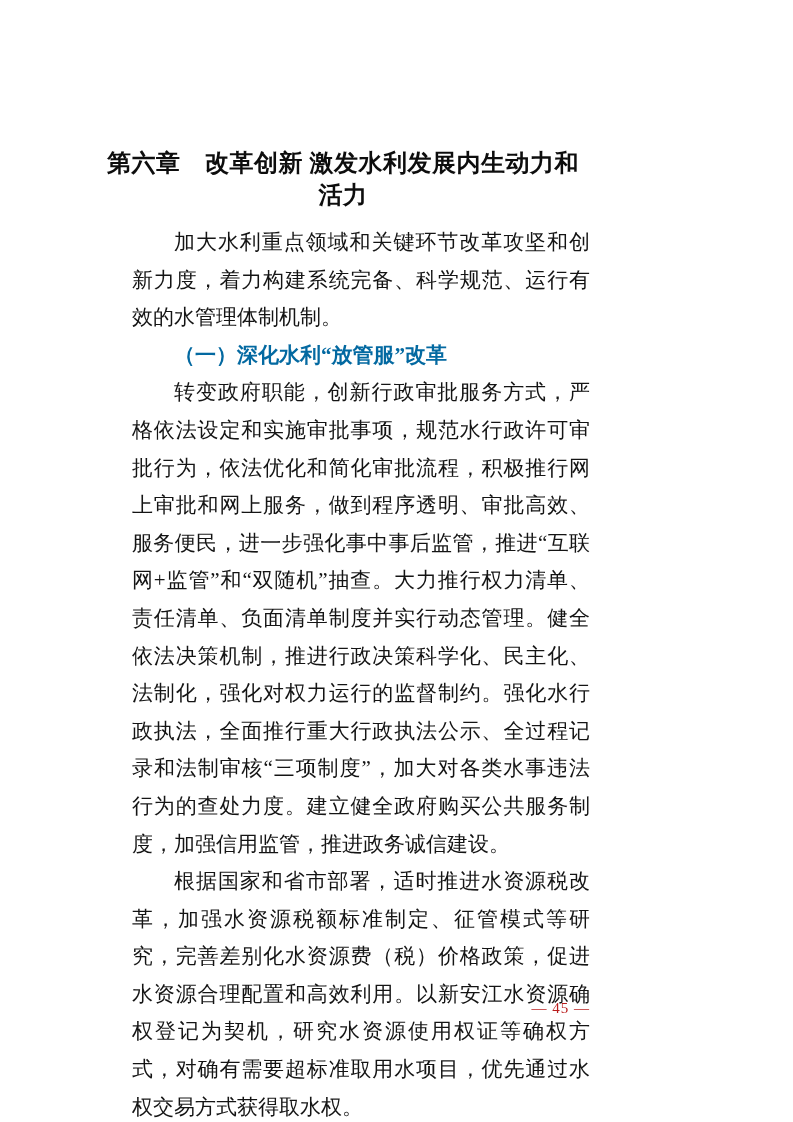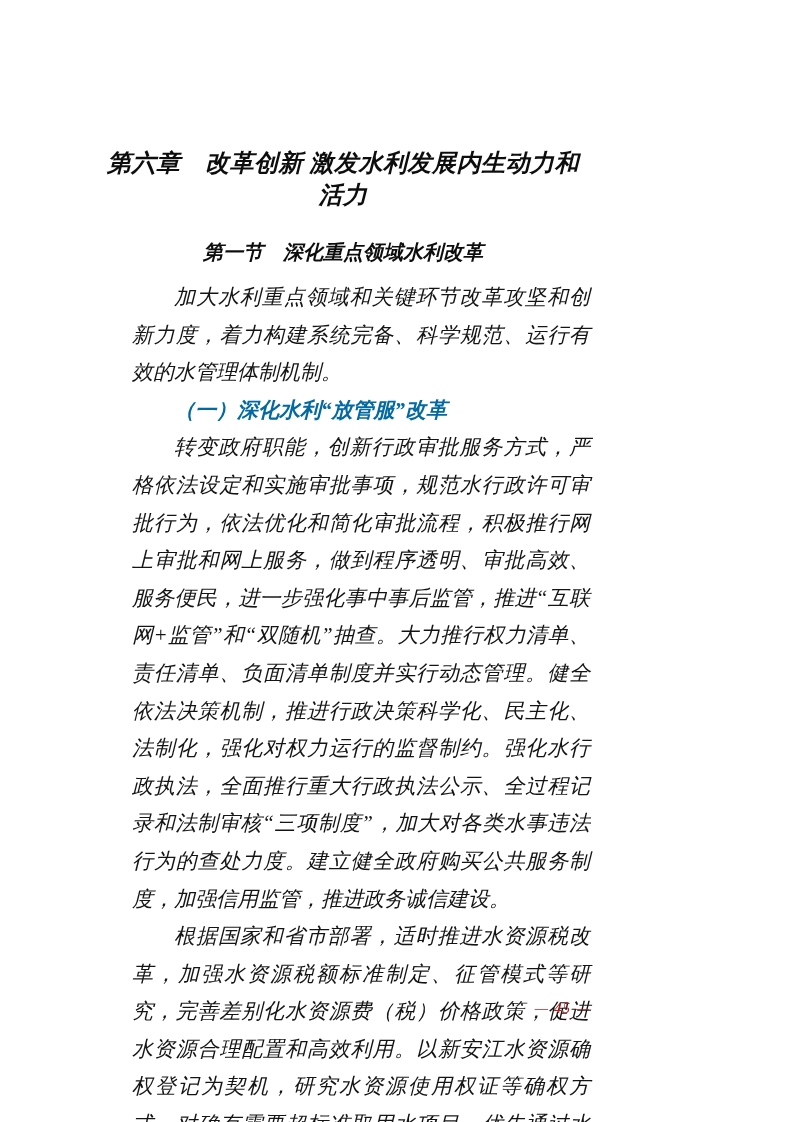--- a/index.html
+++ b/index.html
@@ -10,21 +10,20 @@
   .page {
     position: relative;
     width: 684px;
     height: 1122px;
     background: #ffffff;
     box-sizing: border-box;
     padding: 147px 94px 0 96px;
     color: #111111;
     font-family: "Liberation Serif", "DejaVu Serif", serif;
     overflow: hidden;
-    font-style: italic;
   }
   .chapter-title {
     margin: 0;
     font-size: 24px;
     line-height: 32px;
     font-weight: 700;
     text-align: center;
     letter-spacing: 0.5px;
     color: #0d0d0d;
   }
@@ -68,21 +67,20 @@
     letter-spacing: 1px;
   }
 </style>
 </head>
 <body>
 
 <div class="page">
 
   <h1 class="chapter-title">第六章　改革创新 激发水利发展内生动力和活力</h1>
 
-  <h2 class="section-title">第一节　深化重点领域水利改革</h2>
 
   <div class="body-text">
     <p>加大水利重点领域和关键环节改革攻坚和创新力度，着力构建系统完备、科学规范、运行有效的水管理体制机制。</p>
 
     <h3>（一）深化水利“放管服”改革</h3>
 
     <p>转变政府职能，创新行政审批服务方式，严格依法设定和实施审批事项，规范水行政许可审批行为，依法优化和简化审批流程，积极推行网上审批和网上服务，做到程序透明、审批高效、服务便民，进一步强化事中事后监管，推进“互联网+监管”和“双随机”抽查。大力推行权力清单、责任清单、负面清单制度并实行动态管理。健全依法决策机制，推进行政决策科学化、民主化、法制化，强化对权力运行的监督制约。强化水行政执法，全面推行重大行政执法公示、全过程记录和法制审核“三项制度”，加大对各类水事违法行为的查处力度。建立健全政府购买公共服务制度，加强信用监管，推进政务诚信建设。</p>
 
 
     <p>根据国家和省市部署，适时推进水资源税改革，加强水资源税额标准制定、征管模式等研究，完善差别化水资源费（税）价格政策，促进水资源合理配置和高效利用。以新安江水资源确权登记为契机，研究水资源使用权证等确权方式，对确有需要超标准取用水项目，优先通过水权交易方式获得取水权。</p>

